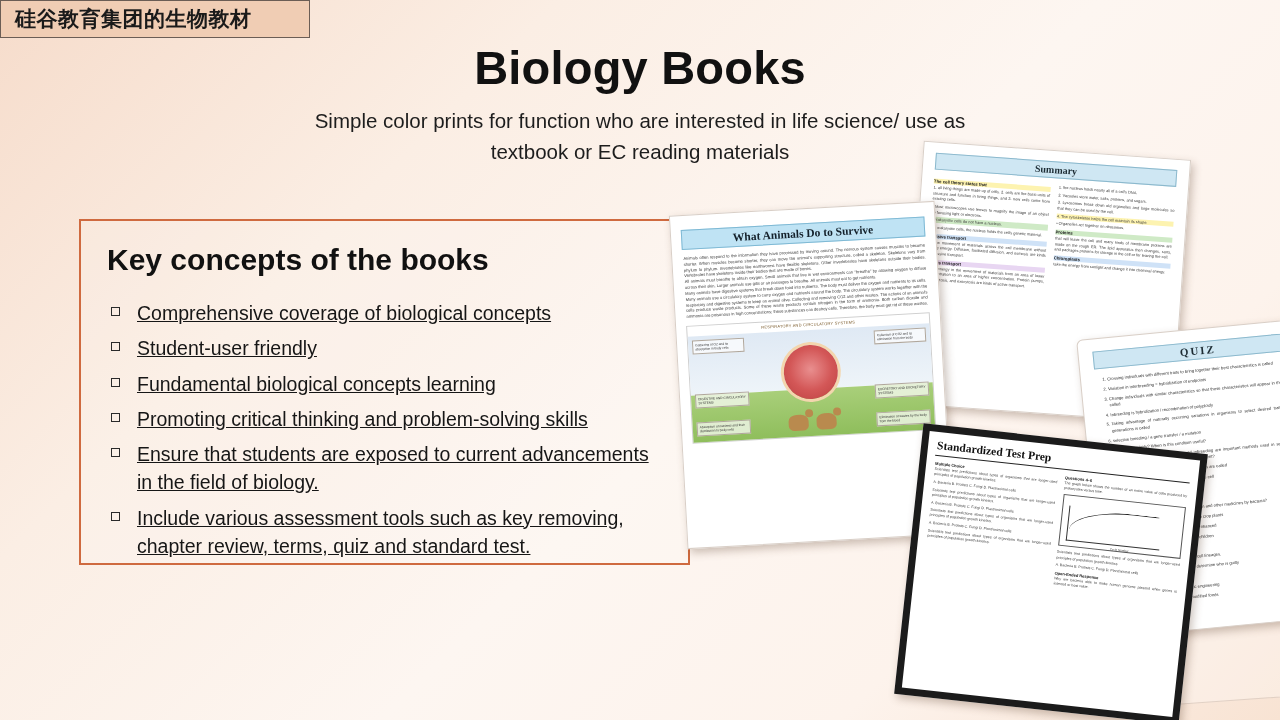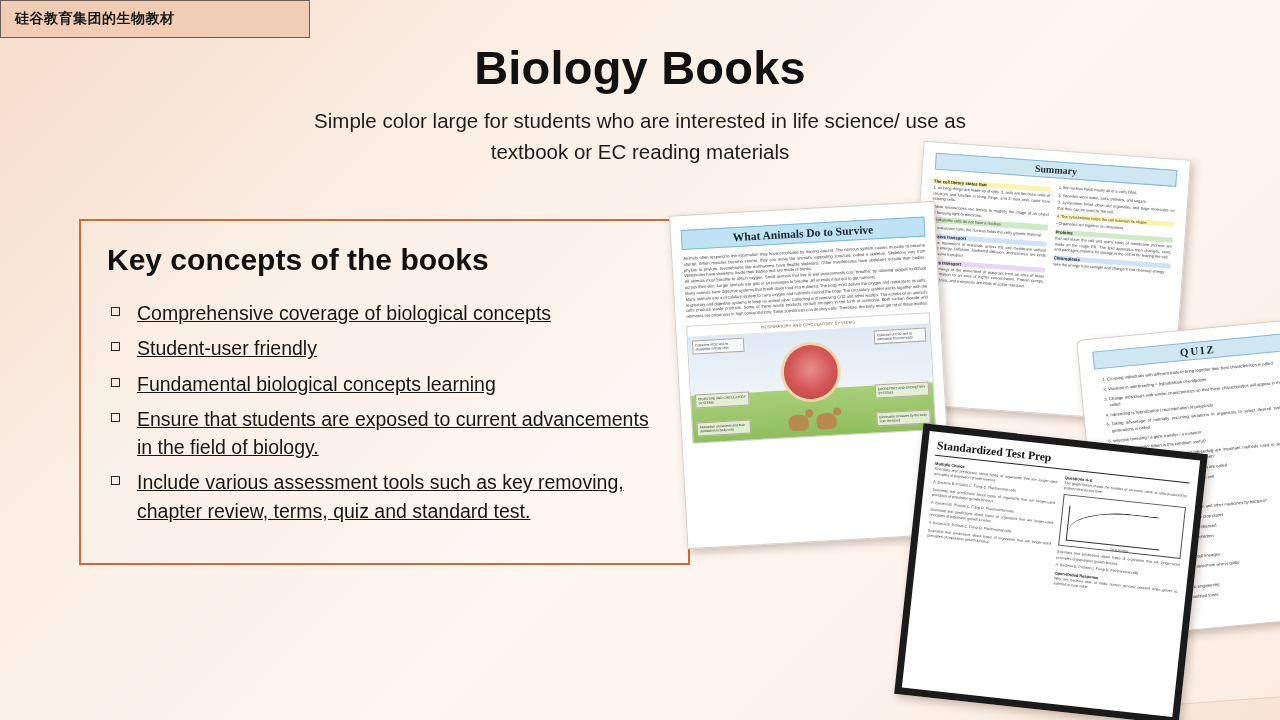--- a/index.html
+++ b/index.html
@@ -17,21 +17,21 @@
   #corner-tag {
     position: absolute;
     left: 0; top: 0;
     width: 310px;
     height: 38px;
     background: #f0cdb4;
     border: 1px solid #6b5d55;
     display: flex;
     align-items: center;
     padding-left: 14px;
-    font-size: 14px;
+    font-size: 21px;
     font-weight: bold;
     color: #1a1a1a;
     letter-spacing: 0.5px;
   }
 
   
   #title {
     position: absolute;
     top: 40px;
     left: 0;
@@ -343,39 +343,40 @@
   #page-faint .fl.m { width: 78%; }
 </style>
 </head>
 <body>
 
 <div id="corner-tag">
   <span>硅谷教育集团的生物教材</span>
 </div>
 
 <div id="title">Biology Books</div>
-<div id="subtitle">Simple color large for students who are interested in life science/ use as textbook or EC reading materials</div>
+<div id="subtitle">Simple color prints for function who are interested in life science/ use as textbook or EC reading materials</div>
 
 <div id="features-box">
   <div id="features-heading">Key concepts of the books</div>
   <ul class="features">
     <li>
       <span class="bullet"></span>
       <span>Comprehensive coverage of biological concepts</span>
     </li>
     <li>
       <span class="bullet"></span>
       <span>Student-user friendly</span>
     </li>
     <li>
       <span class="bullet"></span>
       <span>Fundamental biological concepts learning</span>
     </li>
     <li>
       <span class="bullet"></span>
+      <span>Promoting critical thinking and problem-solving skills</span>
     </li>
     <li>
       <span class="bullet"></span>
       <span>Ensure that students are exposed to current advancements in the field of biology.</span>
     </li>
     <li>
       <span class="bullet"></span>
       <span>Include various assessment tools such as key removing, chapter review, terms, quiz and standard test.</span>
     </li>
   </ul>

